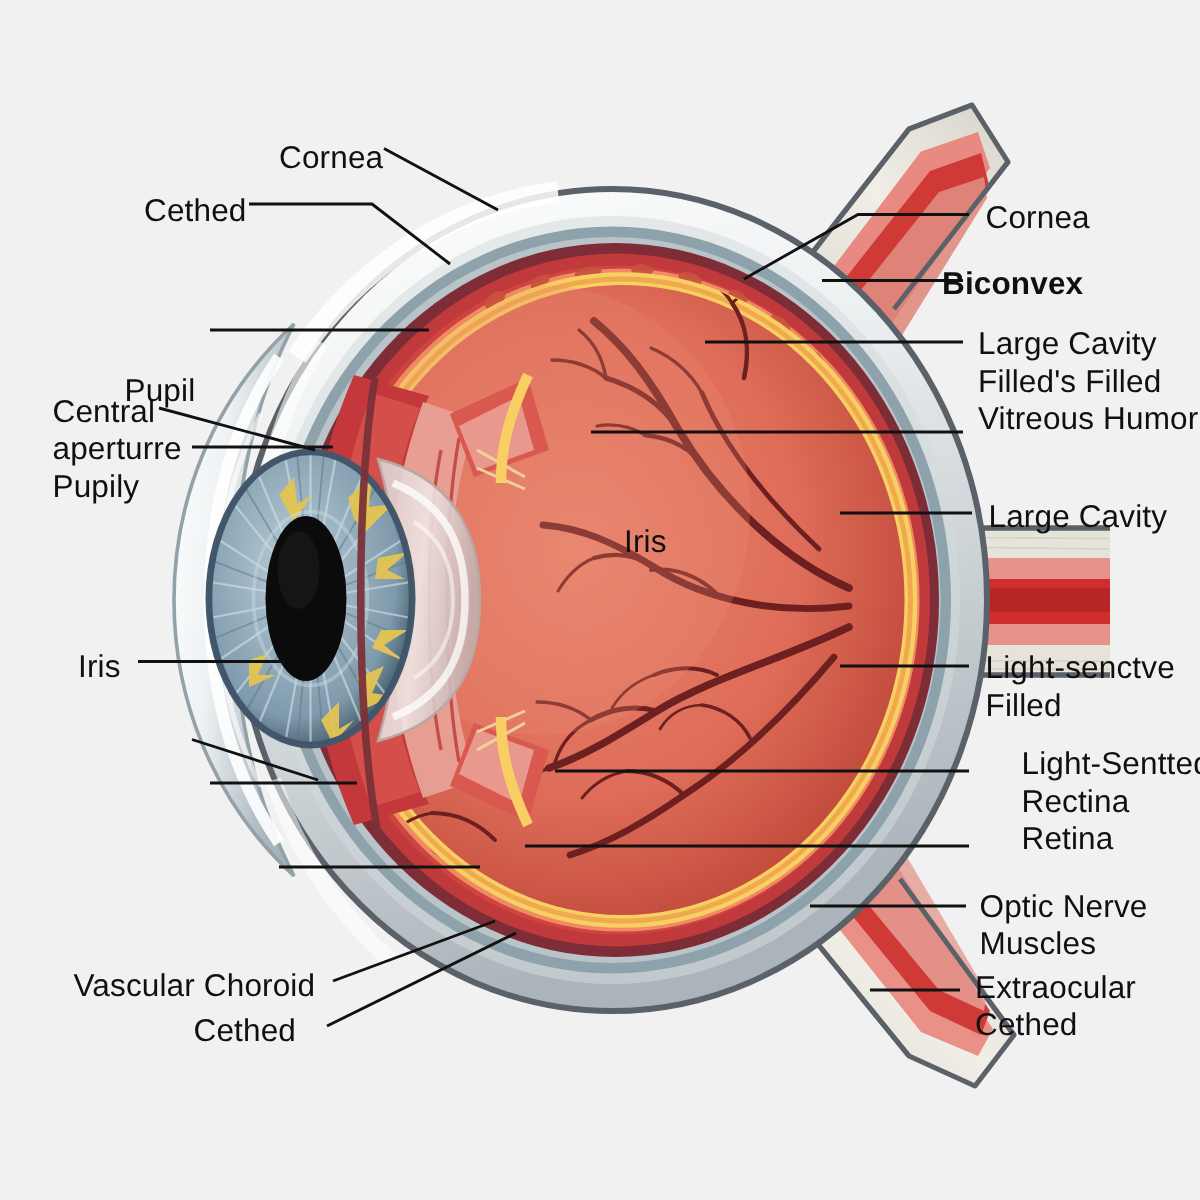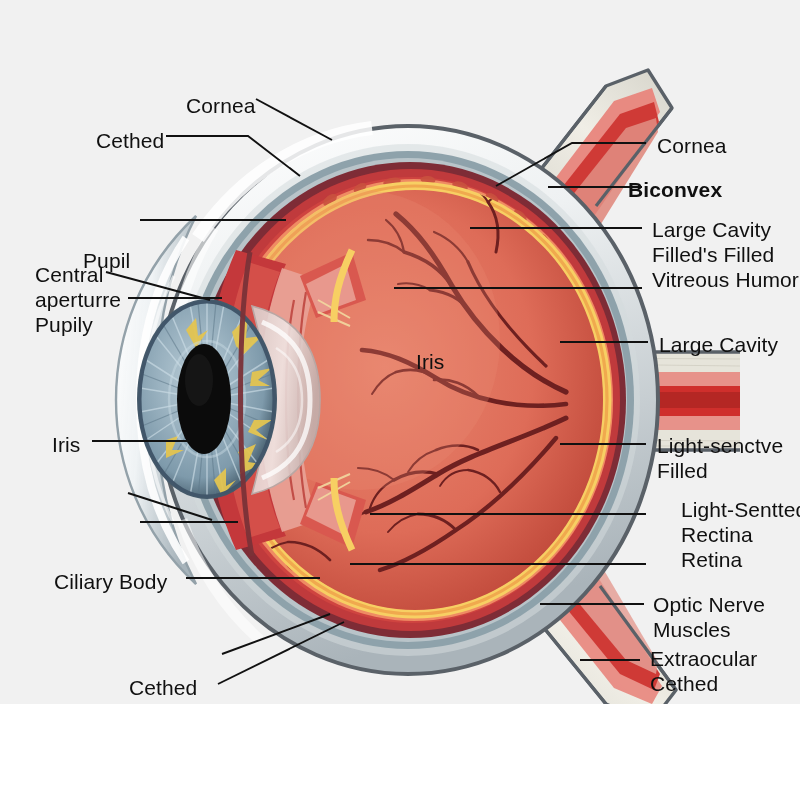--- a/index.html
+++ b/index.html
@@ -3,21 +3,21 @@
 <meta charset="utf-8">
 <style>
   html, body {
     margin: 0;
     padding: 0;
     background: #ffffff;
   }
   #stage {
     position: relative;
     width: 800px;
-    height: 704px;
+    height: 800px;
     background: #8b5cf6;
     overflow: hidden;
     font-family: "Liberation Sans", sans-serif;
   }
   #diagram-svg {
     position: absolute;
     left: 0;
     top: 0;
     width: 800px;
     height: 800px;
@@ -389,21 +389,21 @@
     </g>
   </svg>
 
   <div class="lbl l" style="left:186px; top:93px;">Cornea</div>
   <div class="lbl l" style="left:96px;  top:128px;">Cethed</div>
   <div class="lbl l" style="left:83px;  top:212px;margin-top:36px;">Pupil</div>
   <div class="lbl l" style="left:35px;  top:262px;">Central
 aperturre
 Pupily</div>
   <div class="lbl l" style="left:52px;  top:432px;">Iris</div>
-  <div class="lbl l" style="left:54px;  top:569px;">Ciliary Body</div>
+  <div class="lbl l" style="left:49px;  top:645px;">Vascular Choroid</div>
   <div class="lbl l" style="left:129px; top:675px;">Cethed</div>
 
   <div class="lbl r" style="left:657px; top:133px;">Cornea</div>
   <div class="lbl r" style="left:628px; top:177px;font-weight:bold;">Biconvex</div>
   <div class="lbl r" style="left:652px; top:217px;">Large Cavity
 Filled's Filled
 Vitreous Humor</div>
   <div class="lbl r" style="left:659px; top:332px;">Large Cavity</div>
   <div class="lbl r" style="left:657px; top:433px;">Light-senctve
 Filled</div>

